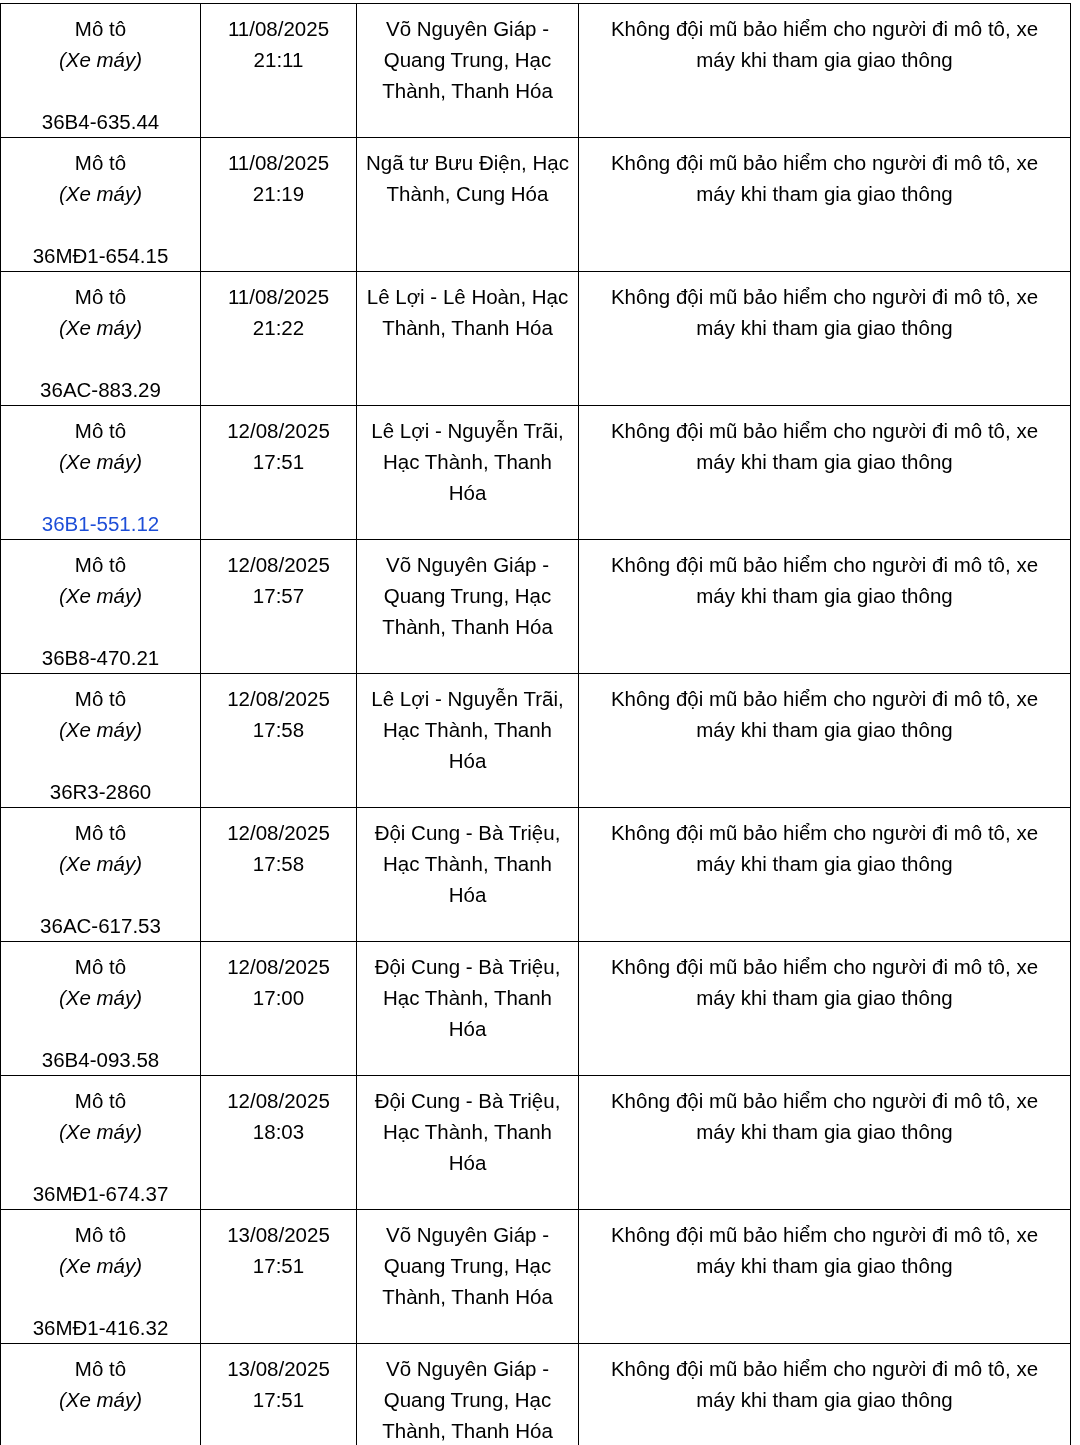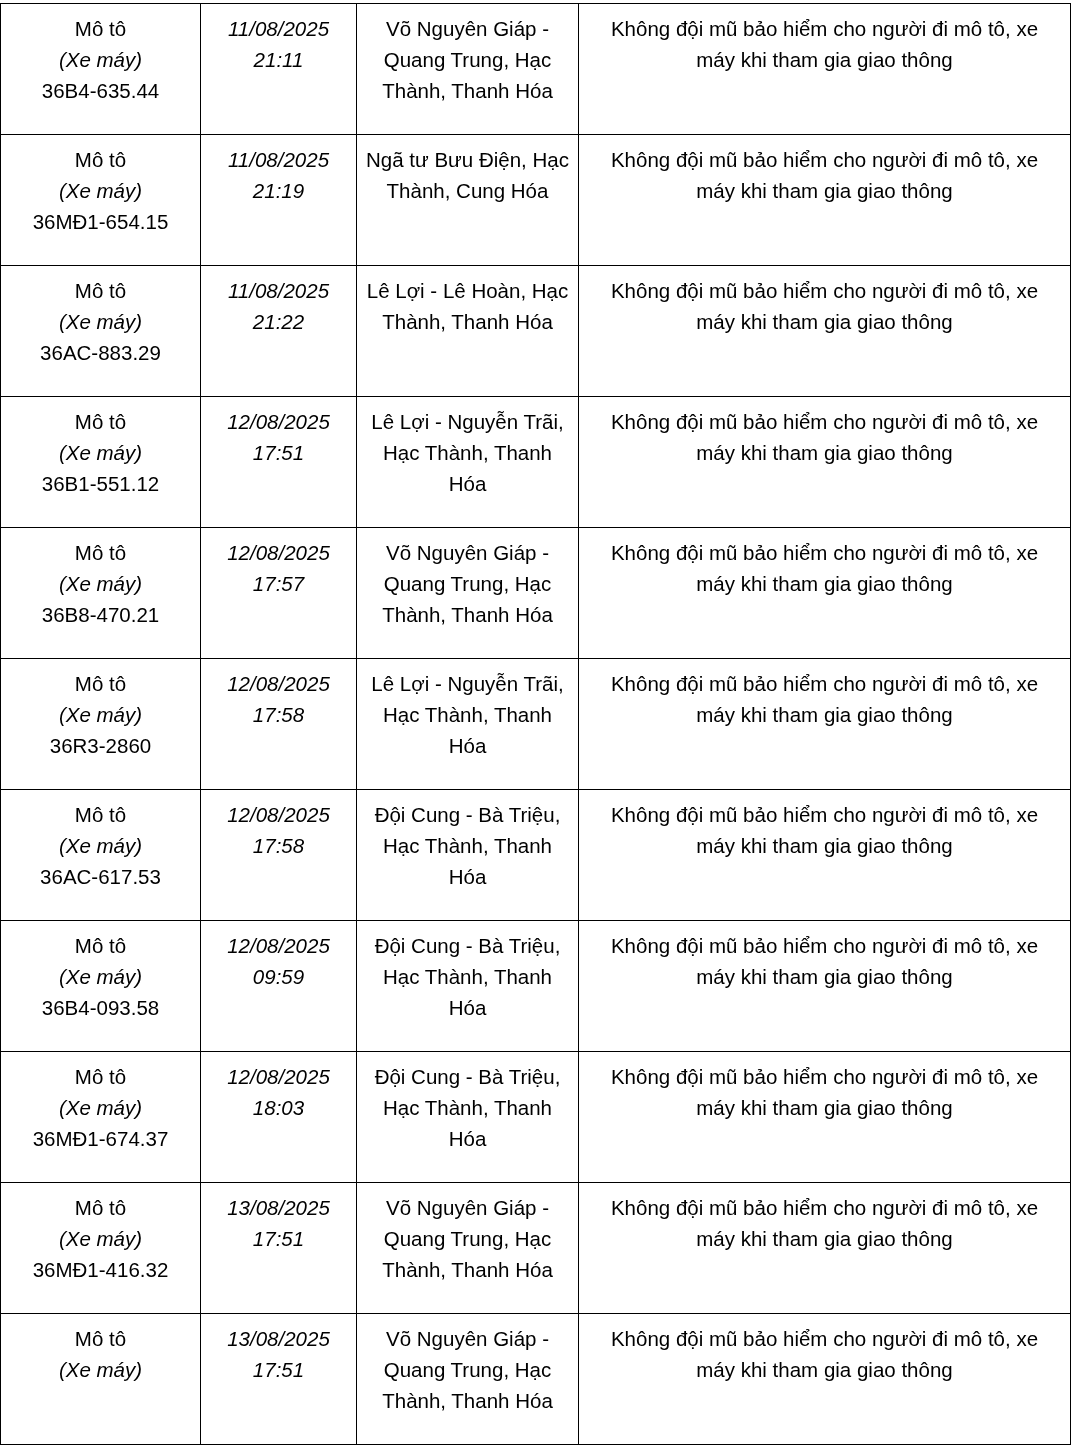--- a/index.html
+++ b/index.html
@@ -57,32 +57,32 @@
   }
 
   .veh-sub {
     display: block;
     font-style: italic;
     white-space: nowrap;
   }
 
   .veh-plate {
     display: block;
+    margin-top: 31px;
     white-space: nowrap;
   }
 
   .veh-plate.flagged {
-    color: #000000;
+    color: #1d4ed8;
   }
 
   .time-date,
   .time-clock {
     display: block;
     white-space: nowrap;
-    font-style: italic;
   }
 </style>
 </head>
 <body>
 
 <table class="violation-table">
   <colgroup>
     <col class="col-vehicle">
     <col class="col-time">
     <col class="col-location">
@@ -240,21 +240,21 @@
         <td>
           <div class="cell-inner">
             <span class="veh-type">Mô tô</span>
             <span class="veh-sub">(Xe máy)</span>
             <span class="veh-plate">36B4-093.58</span>
           </div>
         </td>
         <td>
           <div class="cell-inner">
             <span class="time-date">12/08/2025</span>
-            <span class="time-clock">09:59</span>
+            <span class="time-clock">17:00</span>
           </div>
         </td>
         <td>
           <div class="cell-inner">Đội Cung - Bà Triệu, Hạc Thành,  Thanh Hóa</div>
         </td>
         <td>
           <div class="cell-inner violation-text">Không đội mũ bảo hiểm cho người đi mô tô, xe máy khi tham gia giao thông</div>
         </td>
       </tr>
       <tr class="row">

